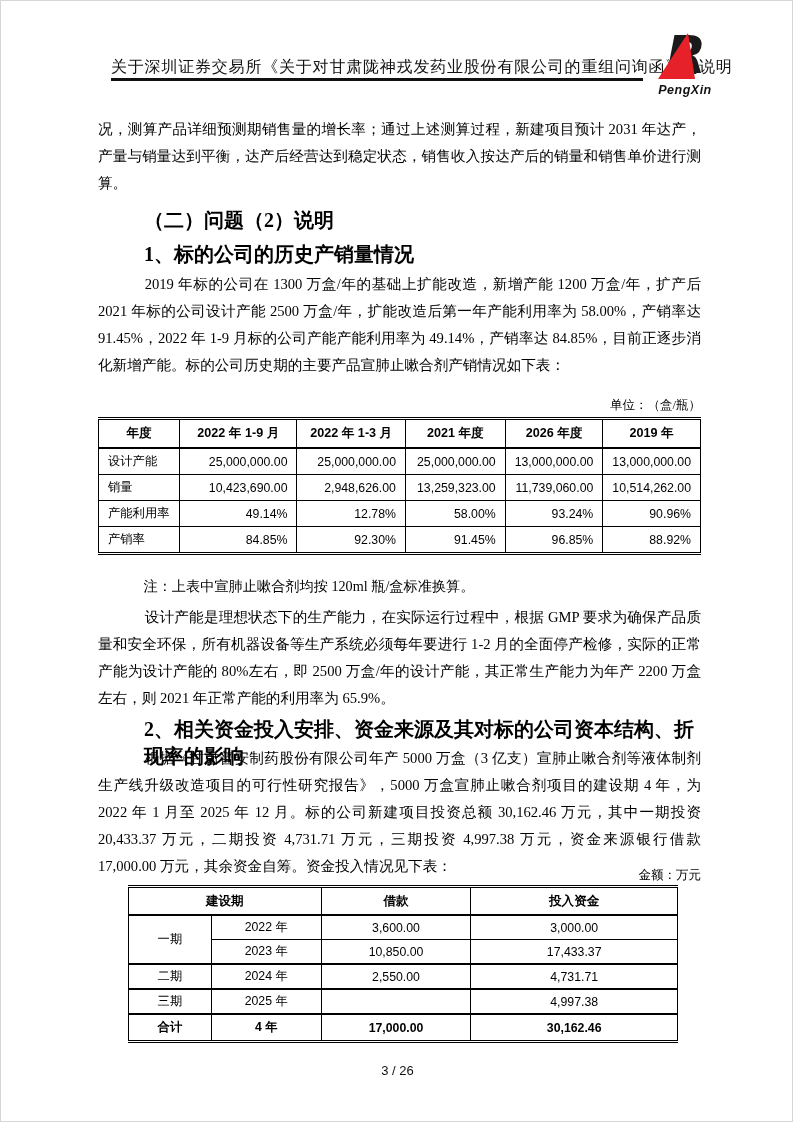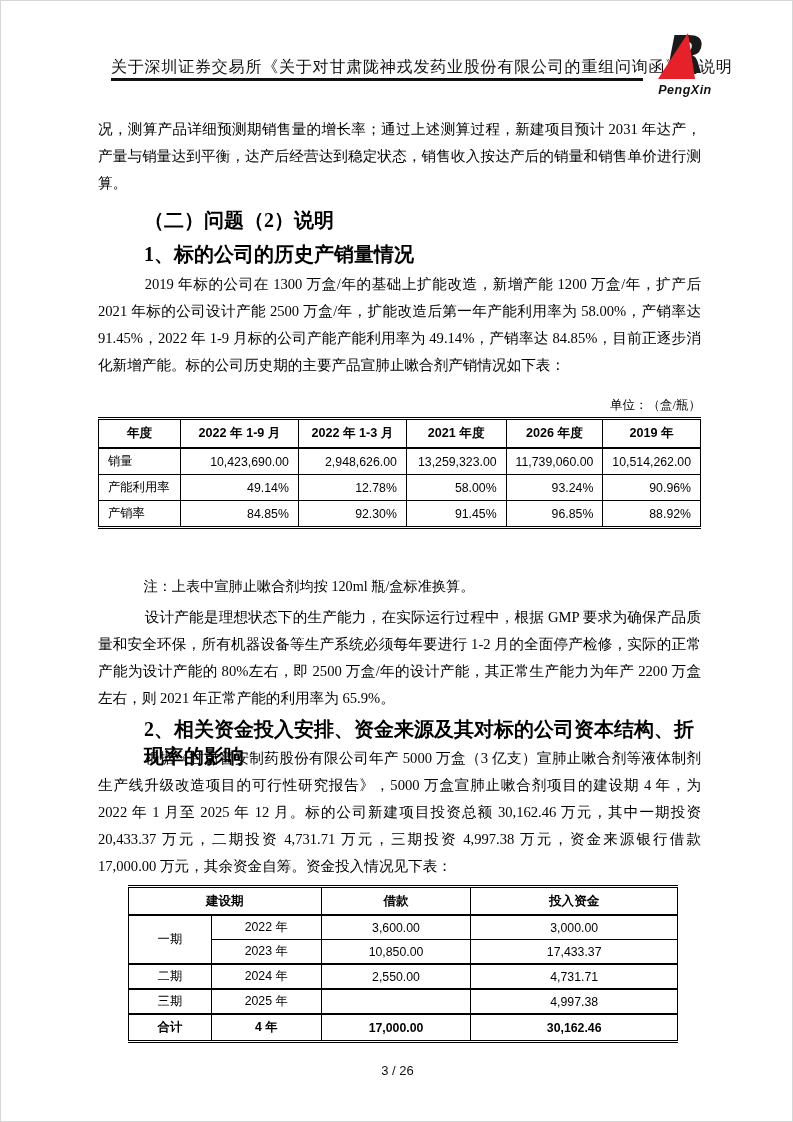--- a/index.html
+++ b/index.html
@@ -113,20 +113,28 @@
           <th>年度</th>
           <th>2022 年 1-9 月</th>
           <th>2022 年 1-3 月</th>
           <th>2021 年度</th>
           <th>2026 年度</th>
           <th>2019 年</th>
         </tr>
       </thead>
       <tbody>
         <tr>
+          <td class="lab">设计产能</td>
+          <td class="num">25,000,000.00</td>
+          <td class="num">25,000,000.00</td>
+          <td class="num">25,000,000.00</td>
+          <td class="num">13,000,000.00</td>
+          <td class="num">13,000,000.00</td>
+        </tr>
+        <tr>
           <td class="lab">销量</td>
           <td class="num">10,423,690.00</td>
           <td class="num">2,948,626.00</td>
           <td class="num">13,259,323.00</td>
           <td class="num">11,739,060.00</td>
           <td class="num">10,514,262.00</td>
         </tr>
         <tr>
           <td class="lab">产能利用率</td>
           <td class="num">49.14%</td>
@@ -156,20 +164,23 @@
   </div>
 
   <div class="blk" style="top:715px">
     <p class="hd">2、相关资金投入安排、资金来源及其对标的公司资本结构、折现率的影响</p>
   </div>
 
   <div class="blk" style="top:744px">
     <p class="body">根据《甘肃普安制药股份有限公司年产 5000 万盒（3 亿支）宣肺止嗽合剂等液体制剂生产线升级改造项目的可行性研究报告》，5000 万盒宣肺止嗽合剂项目的建设期 4 年，为 2022 年 1 月至 2025 年 12 月。标的公司新建项目投资总额 30,162.46 万元，其中一期投资 20,433.37 万元，二期投资 4,731.71 万元，三期投资 4,997.38 万元，资金来源银行借款 17,000.00 万元，其余资金自筹。资金投入情况见下表：</p>
   </div>
 
+  <div class="blk" style="top:866px">
+    <p class="unit-line">金额：万元</p>
+  </div>
 
   <div class="blk" style="top:884px; left:127px; width:610px;">
     <table class="t t2">
       <colgroup>
         <col style="width:83px">
           <col style="width:110px">
           <col style="width:150px">
           <col style="width:207px">
       </colgroup>
       <thead>

